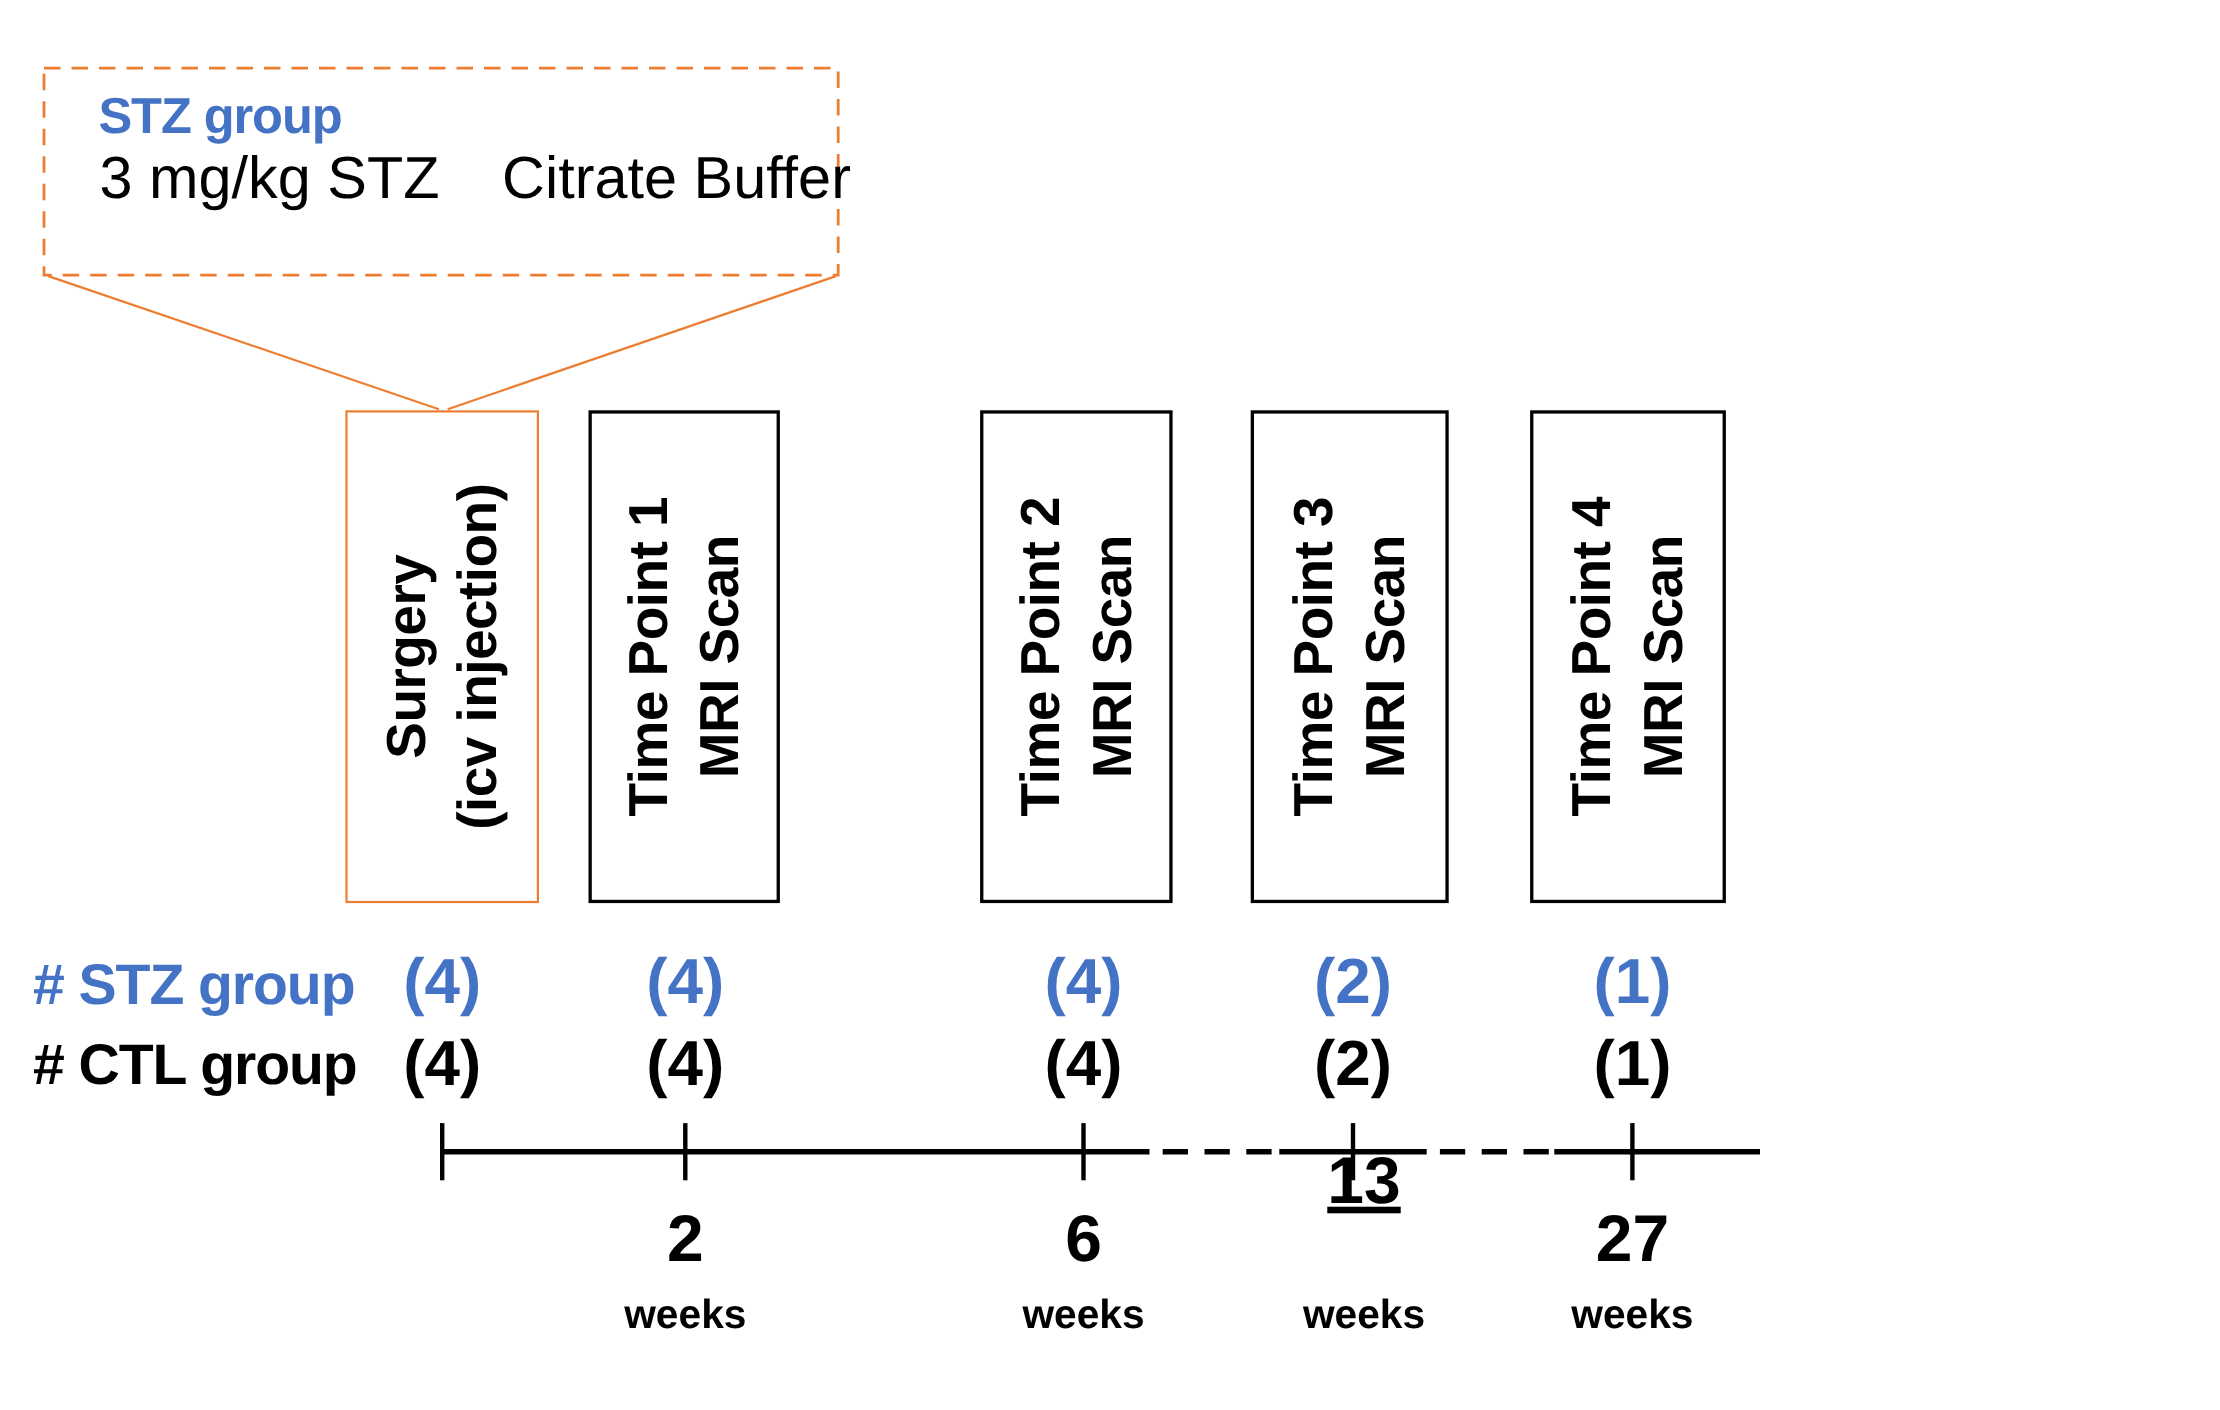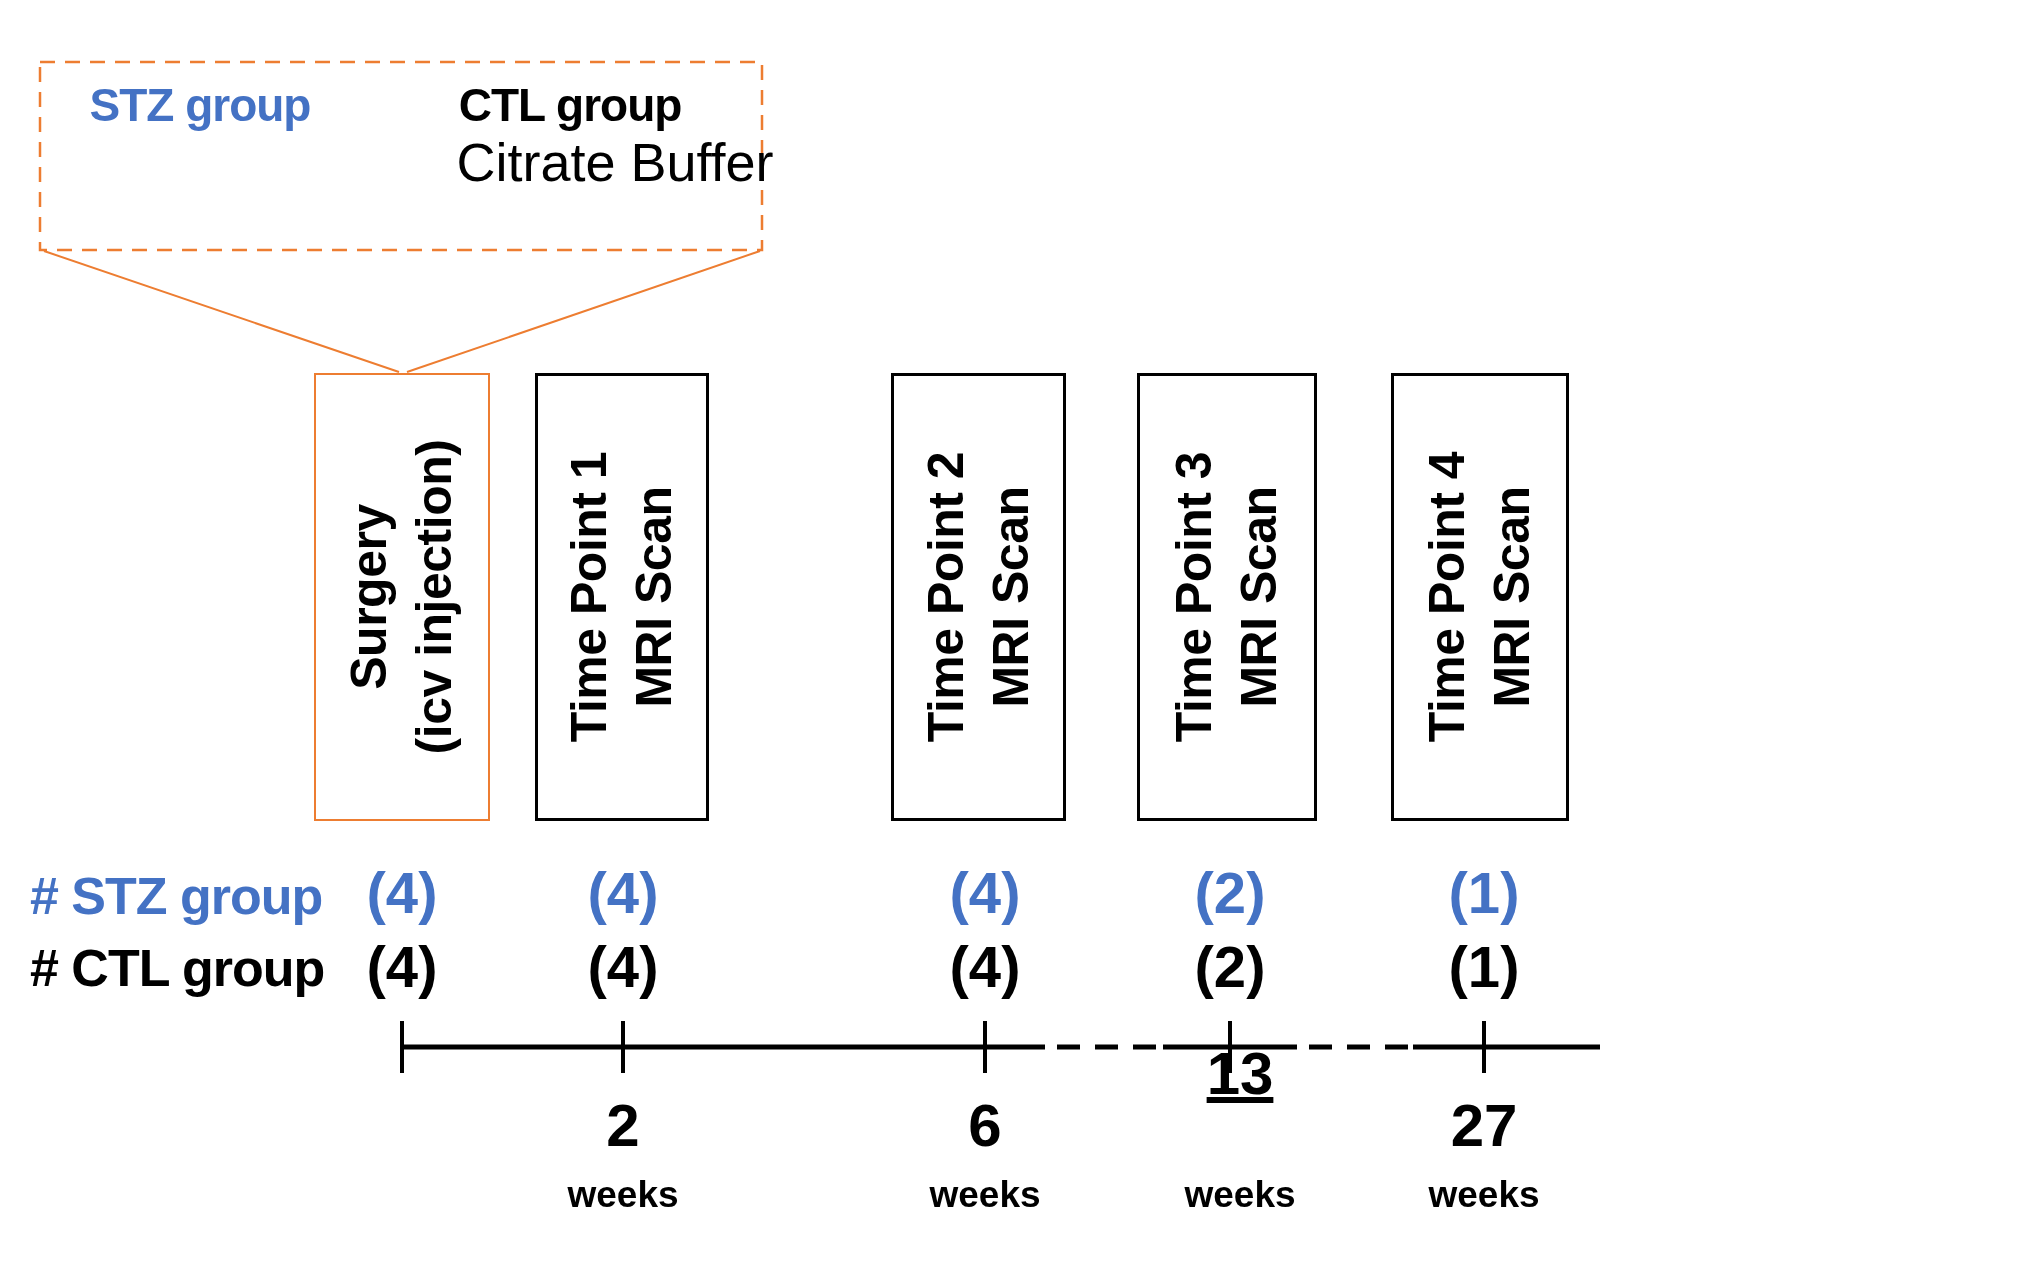--- a/index.html
+++ b/index.html
@@ -70,21 +70,21 @@
     <polygon points="1658,1047 1621,1030 1621,1064" fill="#000"></polygon>
 
     <line x1="402" y1="1021" x2="402" y2="1073" stroke="#000" stroke-width="4"></line>
     <line x1="623" y1="1021" x2="623" y2="1073" stroke="#000" stroke-width="4"></line>
     <line x1="985" y1="1021" x2="985" y2="1073" stroke="#000" stroke-width="4"></line>
     <line x1="1230" y1="1021" x2="1230" y2="1073" stroke="#000" stroke-width="4"></line>
     <line x1="1484" y1="1021" x2="1484" y2="1073" stroke="#000" stroke-width="4"></line>
   </svg>
 
   <span class="legend-text legend-row1 blue" style="left:200px;top:78px;">STZ group</span>
-  <span class="legend-text legend-row1" style="left:570px;top:78px;">CTL group</span>
+  <span class="legend-text legend-row2" style="left:245px;top:131px;">3 mg/kg STZ</span>
   <span class="legend-text legend-row2" style="left:583px;top:131px;margin-left:32px;">Citrate Buffer</span>
 
   <div class="event-box accent" style="left:314px;width:176px;">
     <div class="vtext">
       <div>Surgery</div>
       <div>(icv injection)</div>
     </div>
   </div>
   <div class="event-box" style="left:535px;width:174px;">
     <div class="vtext">

